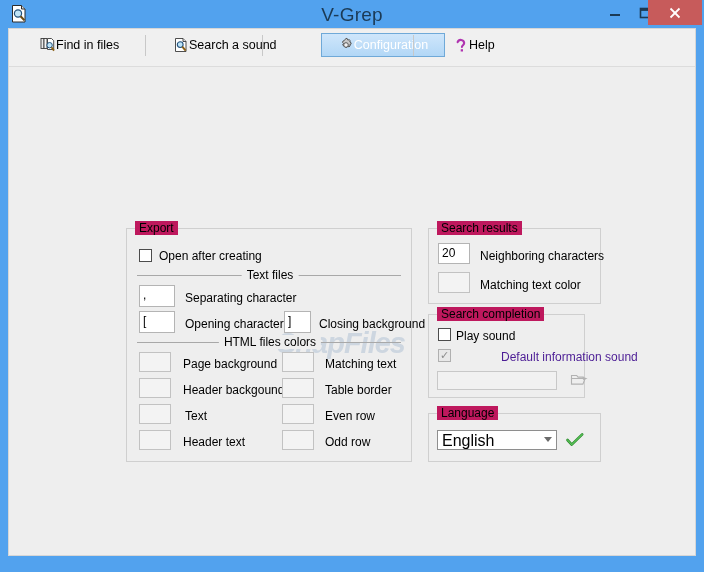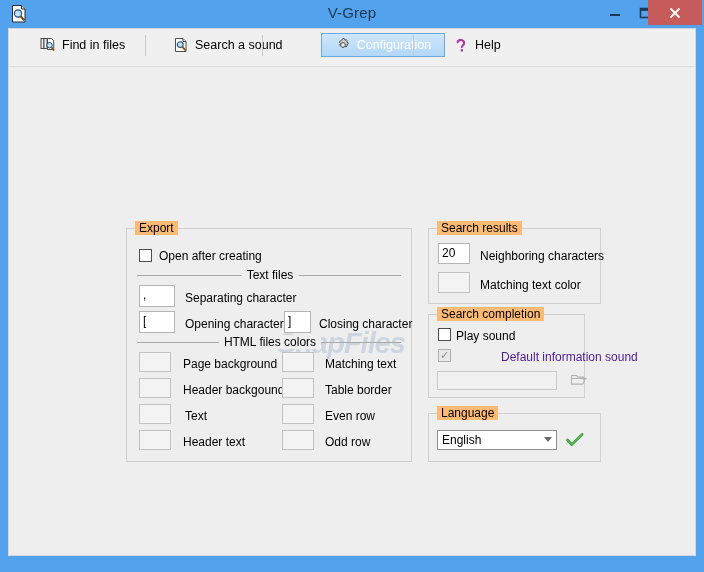--- a/index.html
+++ b/index.html
@@ -28,21 +28,21 @@
   #app-icon {
     position: absolute;
     left: 9px; top: 4px;
     width: 20px; height: 20px;
   }
   #title-text {
     position: absolute;
     left: 0; top: 4px;
     width: 704px;
     text-align: center;
-    font-size: 15px;
+    font-size: 19px;
     color: #1b3a55;
     letter-spacing: .2px;
     font-family: "Liberation Sans", sans-serif;
   }
   .wbtn {
     position: absolute;
     top: 0;
     height: 25px;
     width: 34px;
     border: none;
@@ -76,21 +76,20 @@
     width: 686px; height: 37px;
     background: #f0f0f0;
     border-bottom: 1px solid #dcdcdc;
   }
   .tbtn {
     position: absolute;
     top: 4px;
     height: 24px;
     display: flex;
     align-items: center;
-    gap: 6px;
     padding: 0 8px;
     box-sizing: border-box;
     font-size: 12.5px;
     color: #000;
     background: transparent;
     border: 1px solid transparent;
     cursor: default;
     white-space: nowrap;
     font-family: "Liberation Sans", sans-serif;
   }
@@ -117,21 +116,21 @@
   
   .groupbox {
     position: absolute;
     border: 1px solid #cfcfcf;
     box-sizing: border-box;
     background: transparent;
   }
   .group-title {
     position: absolute;
     top: -8px; left: 8px;
-    background: #fdba74;
+    background: #be185d;
     padding: 0 4px;
     font-size: 12px;
     color: #000;
     white-space: nowrap;
   }
   #gb-export  { left: 117px; top: 199px; width: 286px; height: 234px; }
   #gb-results { left: 419px; top: 199px; width: 173px; height: 76px; }
   #gb-compl   { left: 419px; top: 285px; width: 157px; height: 84px; }
   #gb-lang    { left: 419px; top: 384px; width: 173px; height: 49px; }
   
@@ -195,21 +194,21 @@
     line-height: 11px;
   }
   
   #lang-select {
     position: absolute;
     left: 428px; top: 401px;
     width: 120px; height: 20px;
     background: #ffffff;
     border: 1px solid #8e8e8e;
     box-sizing: border-box;
-    font-size: 12px;
+    font-size: 16px;
     color: #000;
     padding: 2px 20px 0 4px;
     line-height: 15px;
   }
   #lang-arrow {
     position: absolute;
     right: 4px; top: 6px;
     width: 0; height: 0;
     border-left: 4px solid transparent;
     border-right: 4px solid transparent;
@@ -354,21 +353,21 @@
       <div class="inner-sep" style="top:46px;"></div>
       <div class="inner-sep-label" style="left:143px; top:46px;">Text files</div>
 
       <div class="field" style="left:12px; top:56px; width:36px; height:22px;">,</div>
       <div class="lbl" style="left:58px; top:62px;">Separating character</div>
 
       <div class="field" style="left:12px; top:82px; width:36px; height:22px;">[</div>
       <div class="lbl" style="left:58px; top:88px;">Opening character</div>
 
       <div class="field" style="left:157px; top:82px; width:27px; height:22px;">]</div>
-      <div class="lbl" style="left:192px; top:88px;">Closing character</div>
+      <div class="lbl" style="left:192px; top:88px;">Closing background</div>
 
       <div class="inner-sep" style="top:113px;"></div>
       <div class="inner-sep-label" style="left:143px; top:113px;">HTML files colors</div>
 
       <div class="swatch" style="left:12px; top:123px; width:32px; height:20px;"></div>
       <div class="lbl" style="left:56px; top:128px;">Page background</div>
 
       <div class="swatch" style="left:12px; top:149px; width:32px; height:20px;"></div>
       <div class="lbl" style="left:56px; top:154px;">Header backgound</div>
 

